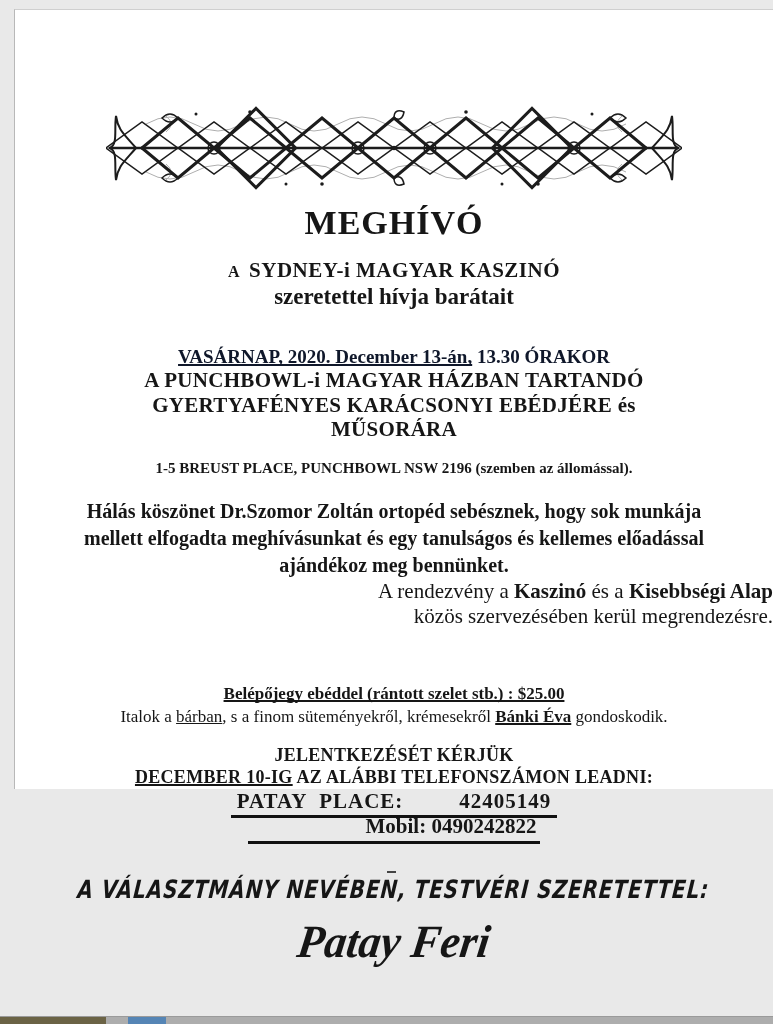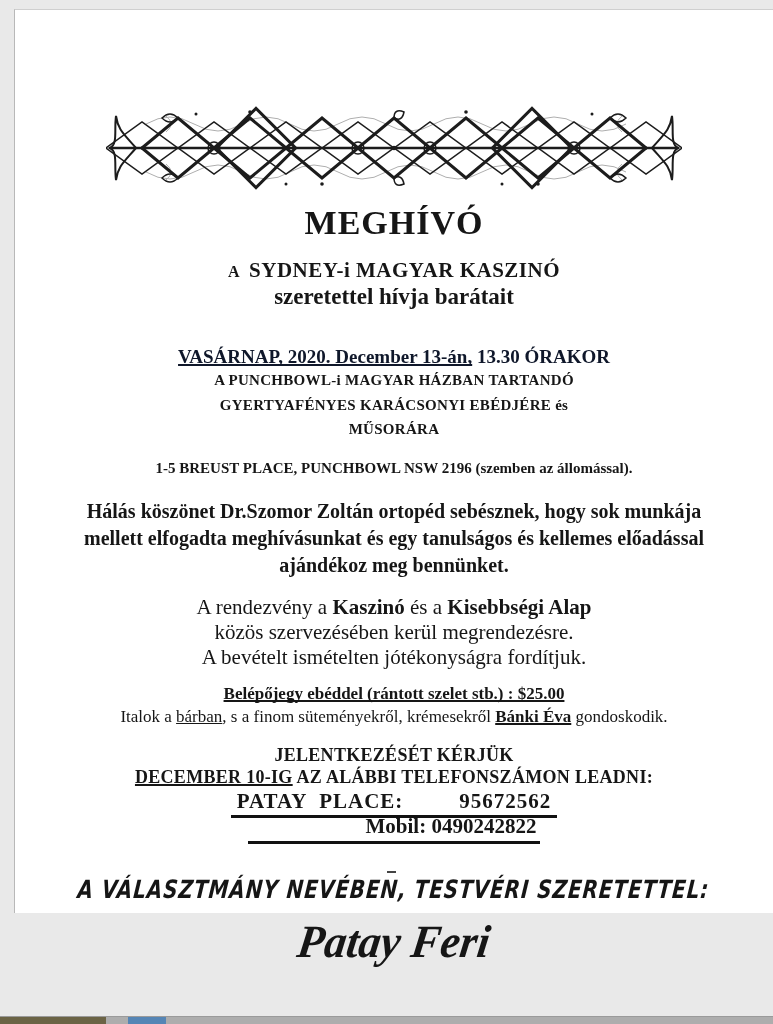--- a/index.html
+++ b/index.html
@@ -1,31 +1,31 @@
 <!DOCTYPE html>
 <html><head>
 <meta charset="utf-8">
 <style>
   html,body{margin:0;padding:0;}
   body{width:773px;height:1024px;overflow:hidden;font-family:"Liberation Serif",serif;}
   .viewer{position:relative;width:773px;height:1024px;background:#e9e9e9;}
-  .page{position:absolute;left:14px;top:9px;width:759px;height:904px;background:#ffffff;
+  .page{position:absolute;left:14px;top:9px;width:759px;height:780px;background:#ffffff;
         border-left:1px solid #b8b8b8;border-top:1px solid #cfcfcf;box-sizing:border-box;}
   .abs{position:absolute;left:0;right:0;text-align:center;color:#161616;}
   .ornament-wrap{position:absolute;left:50%;transform:translateX(-50%);top:94px;width:576px;height:88px;}
   .title{top:194px;font-size:34px;font-weight:bold;letter-spacing:1px;}
   .org{top:248px;font-size:21px;font-weight:bold;letter-spacing:.5px;}
   .org .small-a{font-size:16px;margin-right:9px;}
   .greeting{top:274px;font-size:23px;font-weight:bold;}
   .dateline{top:336px;font-size:19px;font-weight:bold;color:#0f172a;}
   .dateline .u{text-decoration:underline;text-decoration-thickness:2px;text-decoration-skip-ink:none;}
-  .venue{top:358px;font-size:15px;font-weight:bold;line-height:24.5px;letter-spacing:.3px;}
+  .venue{top:358px;font-size:21px;font-weight:bold;line-height:24.5px;letter-spacing:.3px;}
   .address{top:450px;font-size:15px;font-weight:bold;}
   .thanks{top:488px;font-size:20px;font-weight:bold;line-height:27px;padding:0 68px;}
-  .organizers{top:585px;font-size:21px;line-height:25px;}
+  .organizers{top:569px;font-size:21px;line-height:25px;text-align:right;}
   .ticket{top:674px;font-size:17px;font-weight:bold;}
   .ticket .u{text-decoration:underline;text-decoration-thickness:2px;text-decoration-skip-ink:none;}
   .drinks{top:697px;font-size:17px;}
   .drinks .u{text-decoration:underline;text-decoration-skip-ink:none;}
   .drinks .bu{font-weight:bold;text-decoration:underline;text-decoration-thickness:2px;text-decoration-skip-ink:none;}
   .rsvp1{top:735px;font-size:18px;font-weight:bold;letter-spacing:.3px;}
   .rsvp2{top:757px;font-size:18px;font-weight:bold;letter-spacing:.3px;}
   .rsvp2 .u{text-decoration:underline;text-decoration-thickness:2px;text-decoration-skip-ink:none;}
   .patay{top:779px;font-size:21px;font-weight:bold;letter-spacing:1px;}
   .patay .ul-box{display:inline-block;border-bottom:3px solid #111;padding:0 6px 1px 6px;}
@@ -103,39 +103,38 @@
       <div>MŰSORÁRA</div>
     </div>
 
     <div class="abs address">1-5 BREUST PLACE, PUNCHBOWL NSW 2196 (szemben az állomással).</div>
 
     <div class="abs thanks">Hálás köszönet Dr.Szomor Zoltán ortopéd sebésznek, hogy sok munkája mellett elfogadta meghívásunkat és egy tanulságos és kellemes előadással ajándékoz meg bennünket.</div>
 
     <div class="abs organizers">
       <div><span>A rendezvény a </span><b>Kaszinó</b><span> és a </span><b>Kisebbségi Alap</b></div>
       <div>közös szervezésében kerül megrendezésre.</div>
-      <div>A bevételt ismételten jótékonyságra fordítjuk.</div>
     </div>
 
     <div class="abs ticket">
       <span class="u">Belépőjegy ebéddel (rántott szelet stb.) : $25.00</span>
     </div>
 
     <div class="abs drinks">
       <span>Italok a </span><span class="u">bárban</span><span>, s a finom süteményekről, krémesekről </span><span class="bu">Bánki Éva</span><span> gondoskodik.</span>
     </div>
 
     <div class="abs rsvp1">JELENTKEZÉSÉT KÉRJÜK</div>
 
     <div class="abs rsvp2">
       <span class="u">DECEMBER 10-IG</span><span style="white-space:pre;"> AZ ALÁBBI TELEFONSZÁMON LEADNI:</span>
     </div>
 
     <div class="abs patay">
-      <span class="ul-box"><span style="white-space:pre;">PATAY  PLACE:</span><span class="gap"></span><span>95672562</span></span>
+      <span class="ul-box"><span style="white-space:pre;">PATAY  PLACE:</span><span class="gap"></span><span>42405149</span></span>
     </div>
 
     <div class="abs mobil">
       <span class="ul-box">Mobil: 0490242822</span>
     </div>
 
     <div class="stray-dash"></div>
 
     <div class="abs hand">
       <span class="inner">A VÁLASZTMÁNY NEVÉBEN, TESTVÉRI SZERETETTEL:</span>

